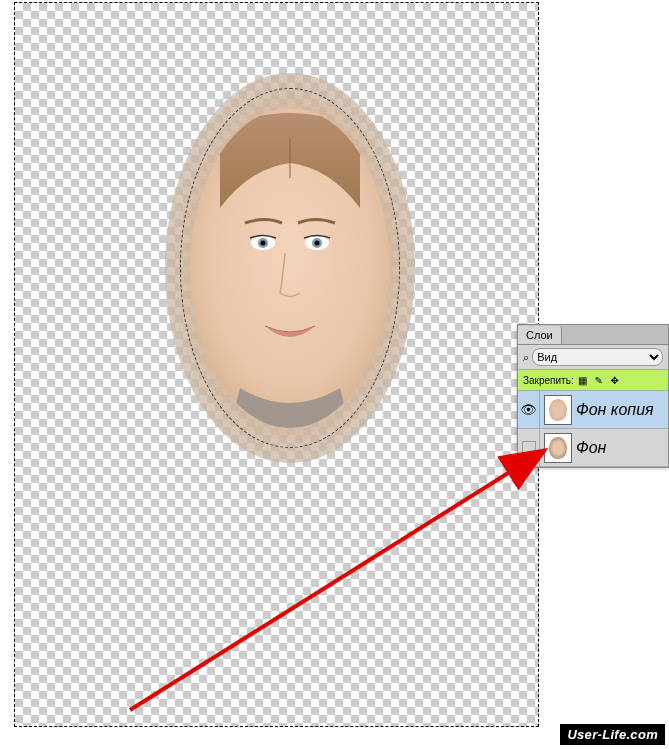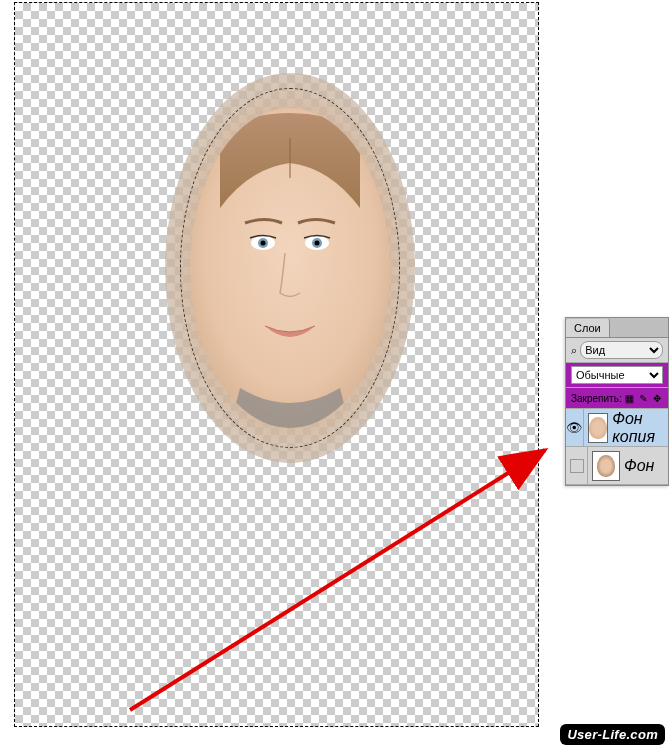--- a/index.html
+++ b/index.html
@@ -60,23 +60,23 @@
       top: 85px;
       width: 220px;
       height: 360px;
       border-radius: 50%;
       border: 1px dashed #333;
       pointer-events: none;
     }
     .layers-panel {
       position: absolute;
       right: 0;
-      top: 317px;
-      width: 104px;
-      background: #a21caf;
+      top: 324px;
+      width: 152px;
+      background: #bef264;
       border: 1px solid #8a8a8a;
       box-shadow: -1px 1px 3px rgba(0,0,0,0.2);
     }
     .panel-tabs {
       display: flex;
       background: #bebebe;
       border-bottom: 1px solid #8a8a8a;
       height: 20px;
     }
     .panel-tab {
@@ -184,21 +184,20 @@
       position: absolute;
       right: 4px;
       bottom: 4px;
       background: #000;
       color: #fff;
       font-size: 13px;
       font-weight: bold;
       padding: 3px 7px;
       font-style: italic;
       letter-spacing: 0.3px;
-      border-radius: 6px;
     }
   </style>
 </head>
 <body>
 
 <div class="canvas-area">
   <div class="face-ellipse">
     <div class="face-inner">
       <svg class="face-svg" viewBox="0 0 200 320">
         <defs>
@@ -238,25 +237,20 @@
 <div class="layers-panel">
   <div class="panel-tabs">
     <div class="panel-tab">Слои</div>
   </div>
   <div class="view-dropdown">
     <span style="margin-right:3px;">⌕</span>
     <select>
       <option>Вид</option>
     </select>
   </div>
-  <div class="blend-dropdown">
-    <select>
-      <option>Обычные</option>
-    </select>
-  </div>
   <div class="lock-row">
     <span>Закрепить:</span>
     <span class="lock-icon">▦</span>
     <span class="lock-icon">✎</span>
     <span class="lock-icon">✥</span>
   </div>
   <div class="layer-list">
     <div class="layer-item selected">
       <div class="visibility-col">
         <span>👁</span>

